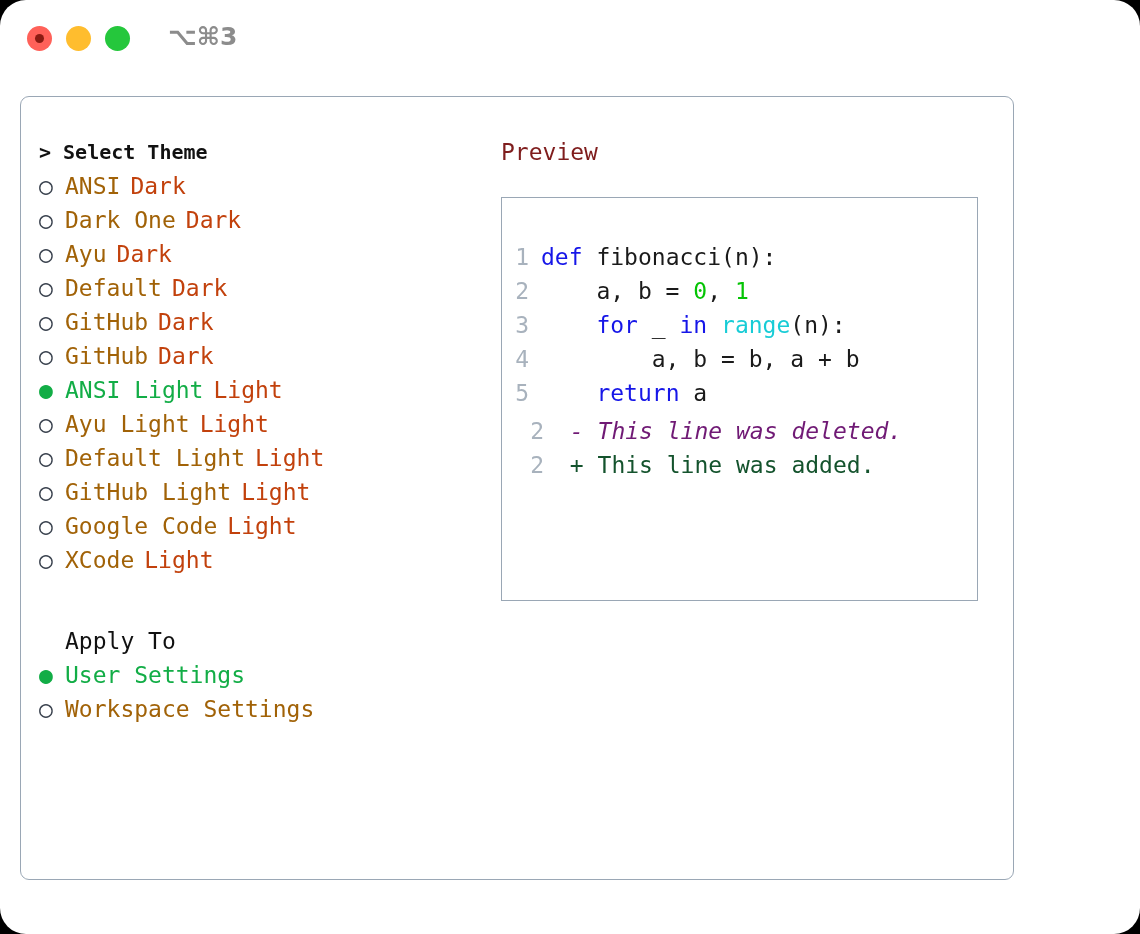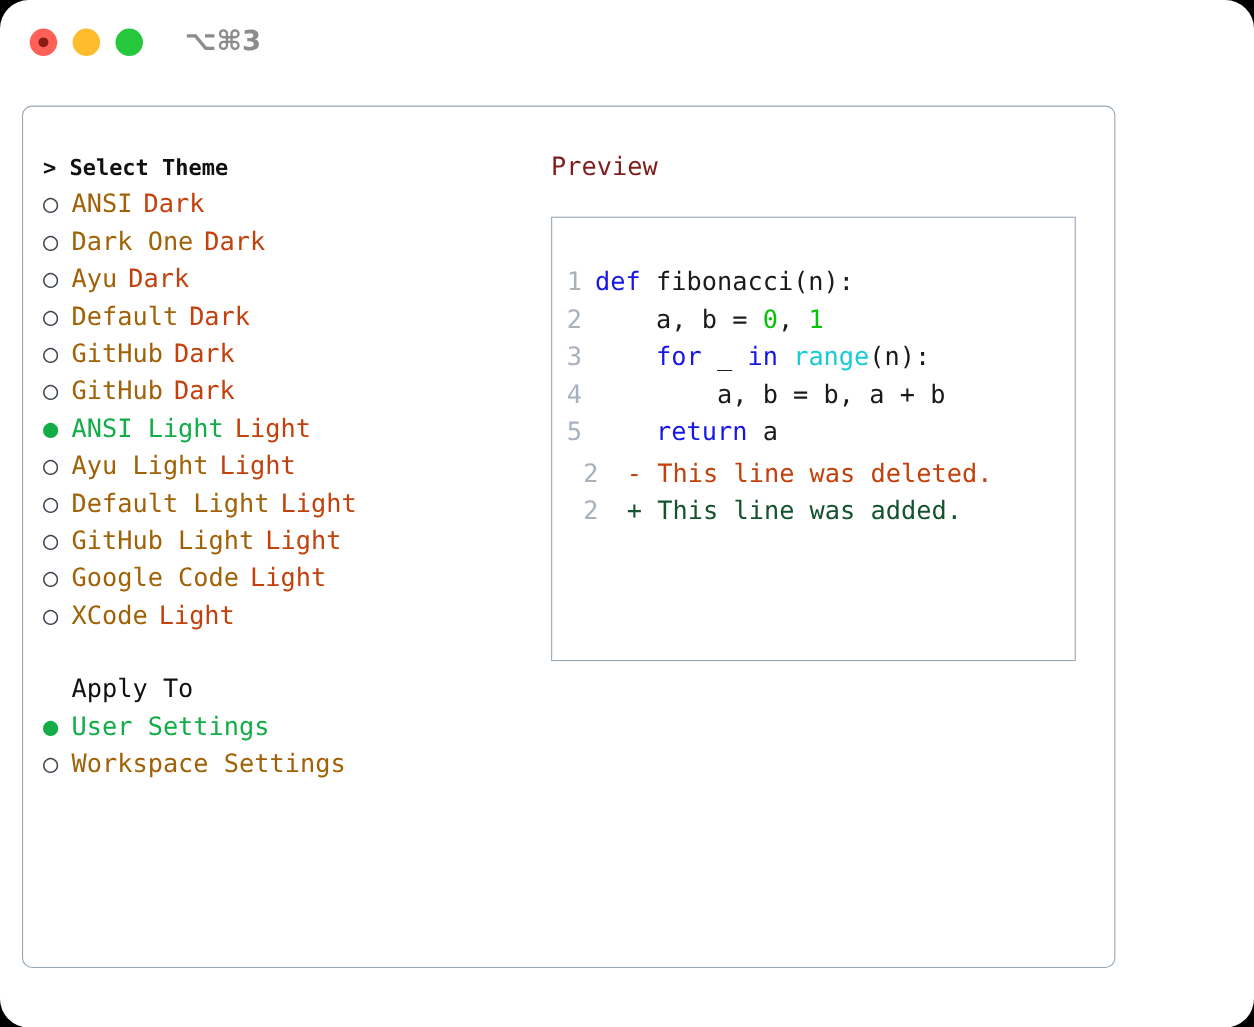--- a/index.html
+++ b/index.html
@@ -116,21 +116,21 @@
     font-size: 23px;
   }
   .bullet.selected { color: #12ad46; }
   .opt-label { color: #a16207; }
   .opt-label.selected { color: #12ad46; }
   .opt-tag {
     color: #c2410c;
     margin-left: 10px;
   }
 
-  #apply-block { margin-top: 33px; }
+  #apply-block { margin-top: 47px; }
   .apply-heading {
     font-size: 23px;
     color: #111111;
     line-height: 34px;
     padding-left: 26px;
     white-space: pre;
   }
 
   #hint-text {
     margin-top: 30px;
@@ -186,21 +186,21 @@
 
   #diff-area {
     position: absolute;
     left: 16px;
     top: 216px;
     font-size: 23px;
     line-height: 34px;
     white-space: pre;
   }
   .diff-ctx { color: #6f7780; }
-  .diff-del { color: #c2410c; }
+  .diff-del { color: #701a75; font-style: italic; }
   .diff-add { color: #14532d; }
 </style>
 </head>
 <body>
 
 <div id="app-window">
 
   <div id="titlebar">
     <div class="traffic-lights">
       <span class="light light-close"></span>

